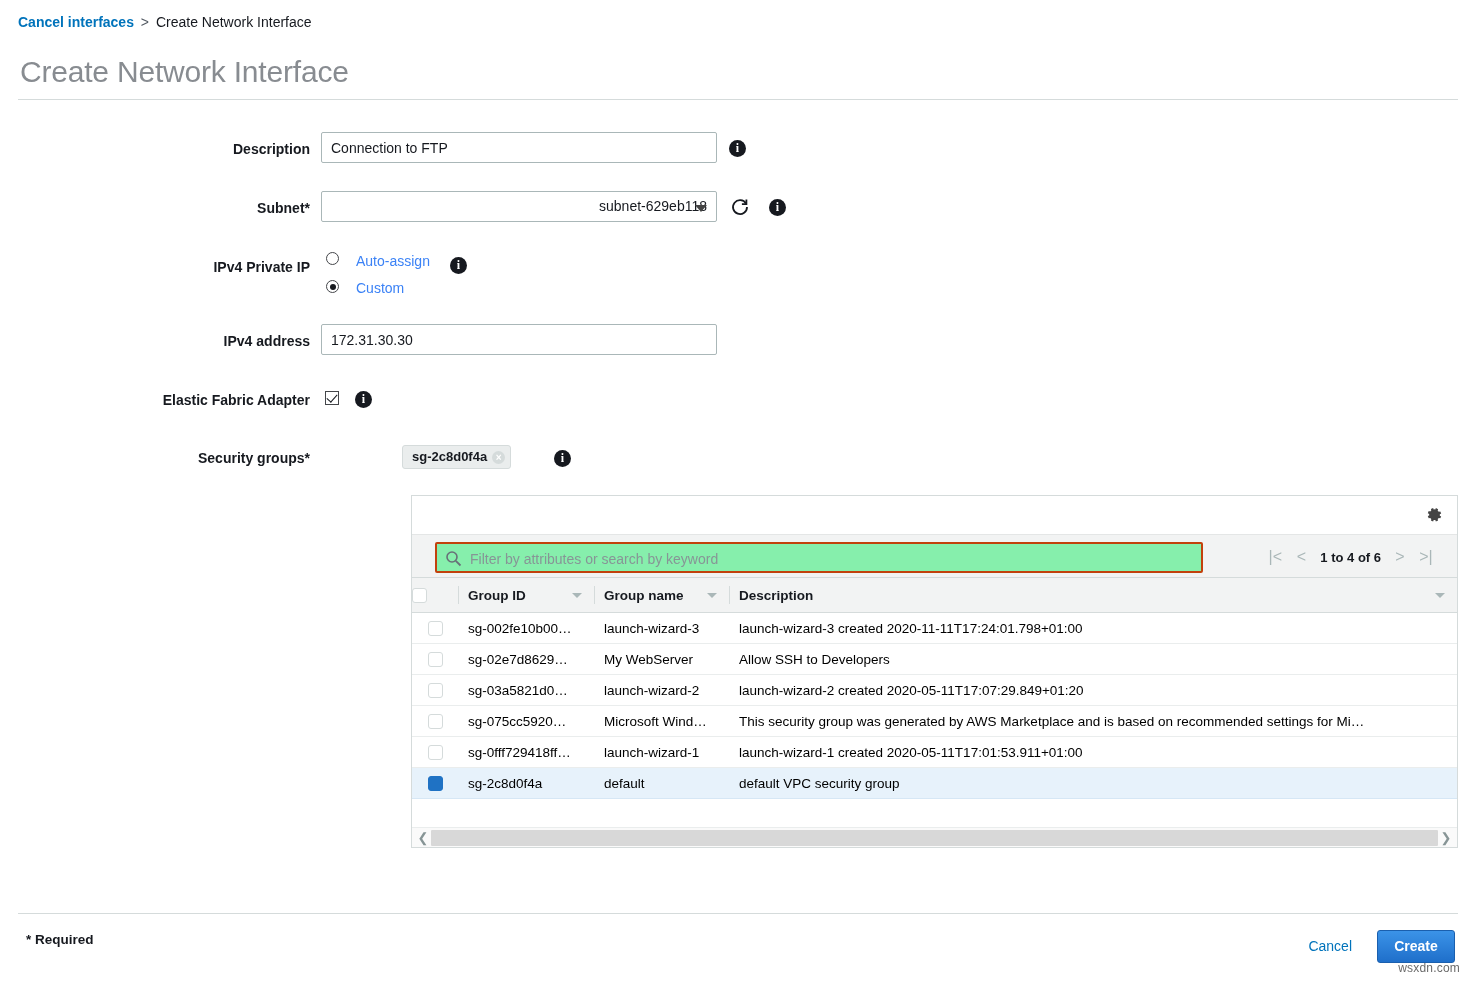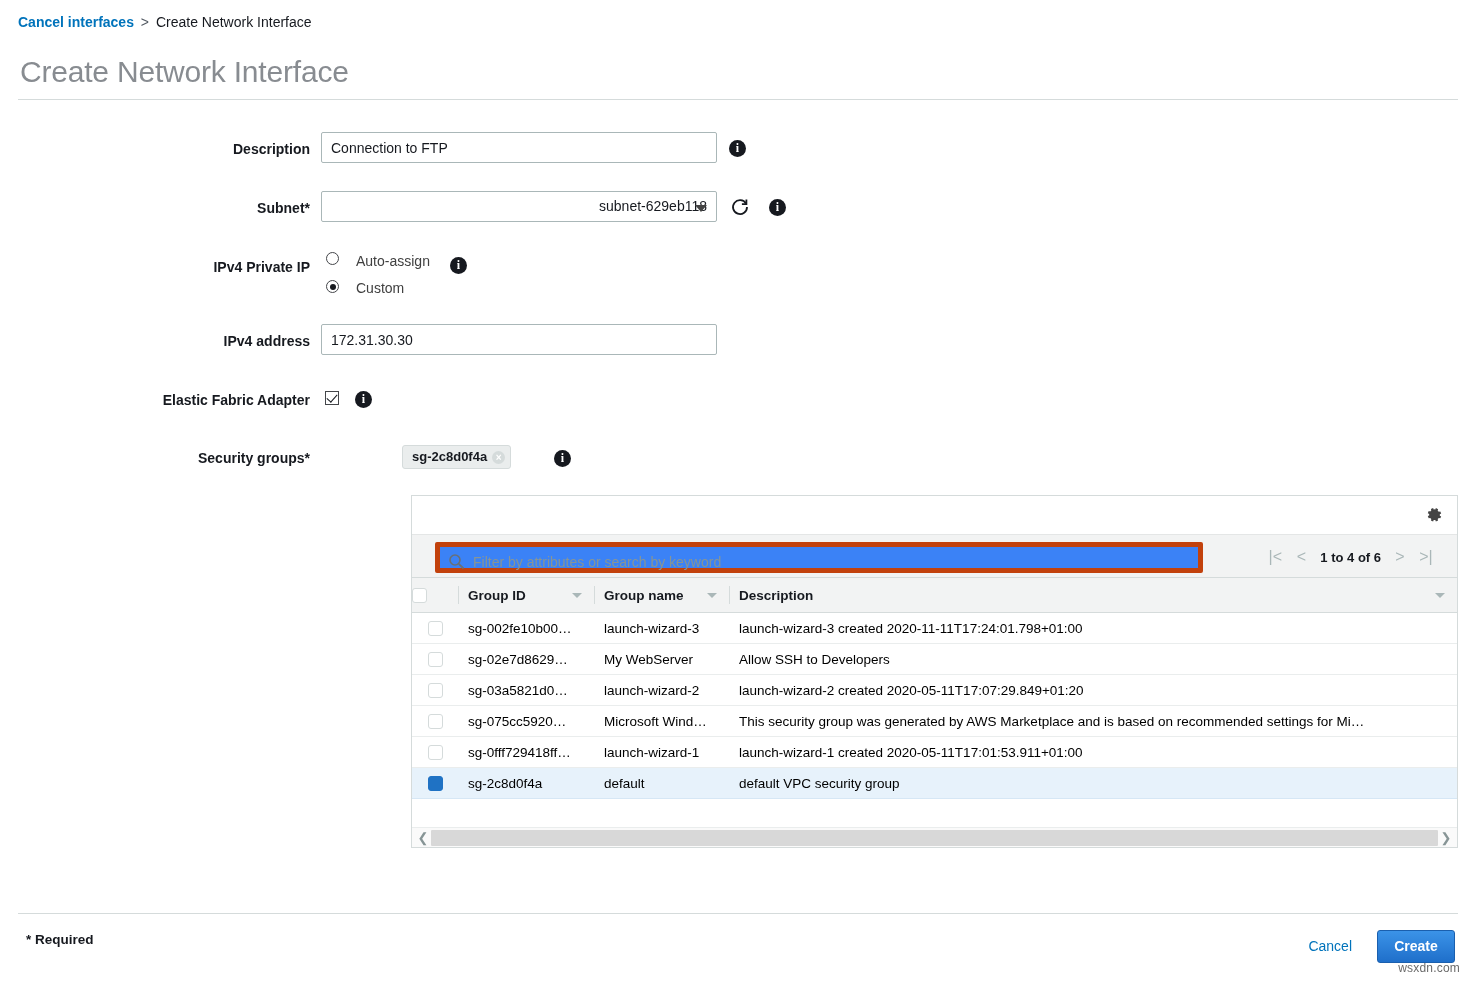--- a/index.html
+++ b/index.html
@@ -120,21 +120,21 @@
     content: "";
     position: absolute;
     left: 2.5px; top: 2.5px;
     width: 6px; height: 6px;
     border-radius: 50%;
     background: #16191f;
   }
   .radio-label {
     position: absolute;
     font-size: 14px;
-    color: #404040;
+    color: #3b82f6;
     white-space: nowrap;
     text-align: right;
   }
 
   
   .checkbox {
     position: absolute;
     width: 14px; height: 14px;
     border: 1px solid #44464a;
     background: #fff;
@@ -200,22 +200,22 @@
     position: relative;
     height: 44px;
     background: #f2f3f3;
     border-top: 1px solid #e4e6e6;
     border-bottom: 1px solid #d5dbdb;
   }
   .search-wrap {
     position: absolute;
     left: 23px; top: 7px;
     width: 768px; height: 31px;
-    background: #3b82f6;
-    border: 5px solid #c2410c;
+    background: #86efac;
+    border: 2px solid #c2410c;
     border-radius: 2px;
   }
   .search-icon {
     position: absolute;
     left: 8px; top: 6px;
     width: 17px; height: 17px;
   }
   .search-input {
     position: absolute;
     left: 31px; top: 0;

